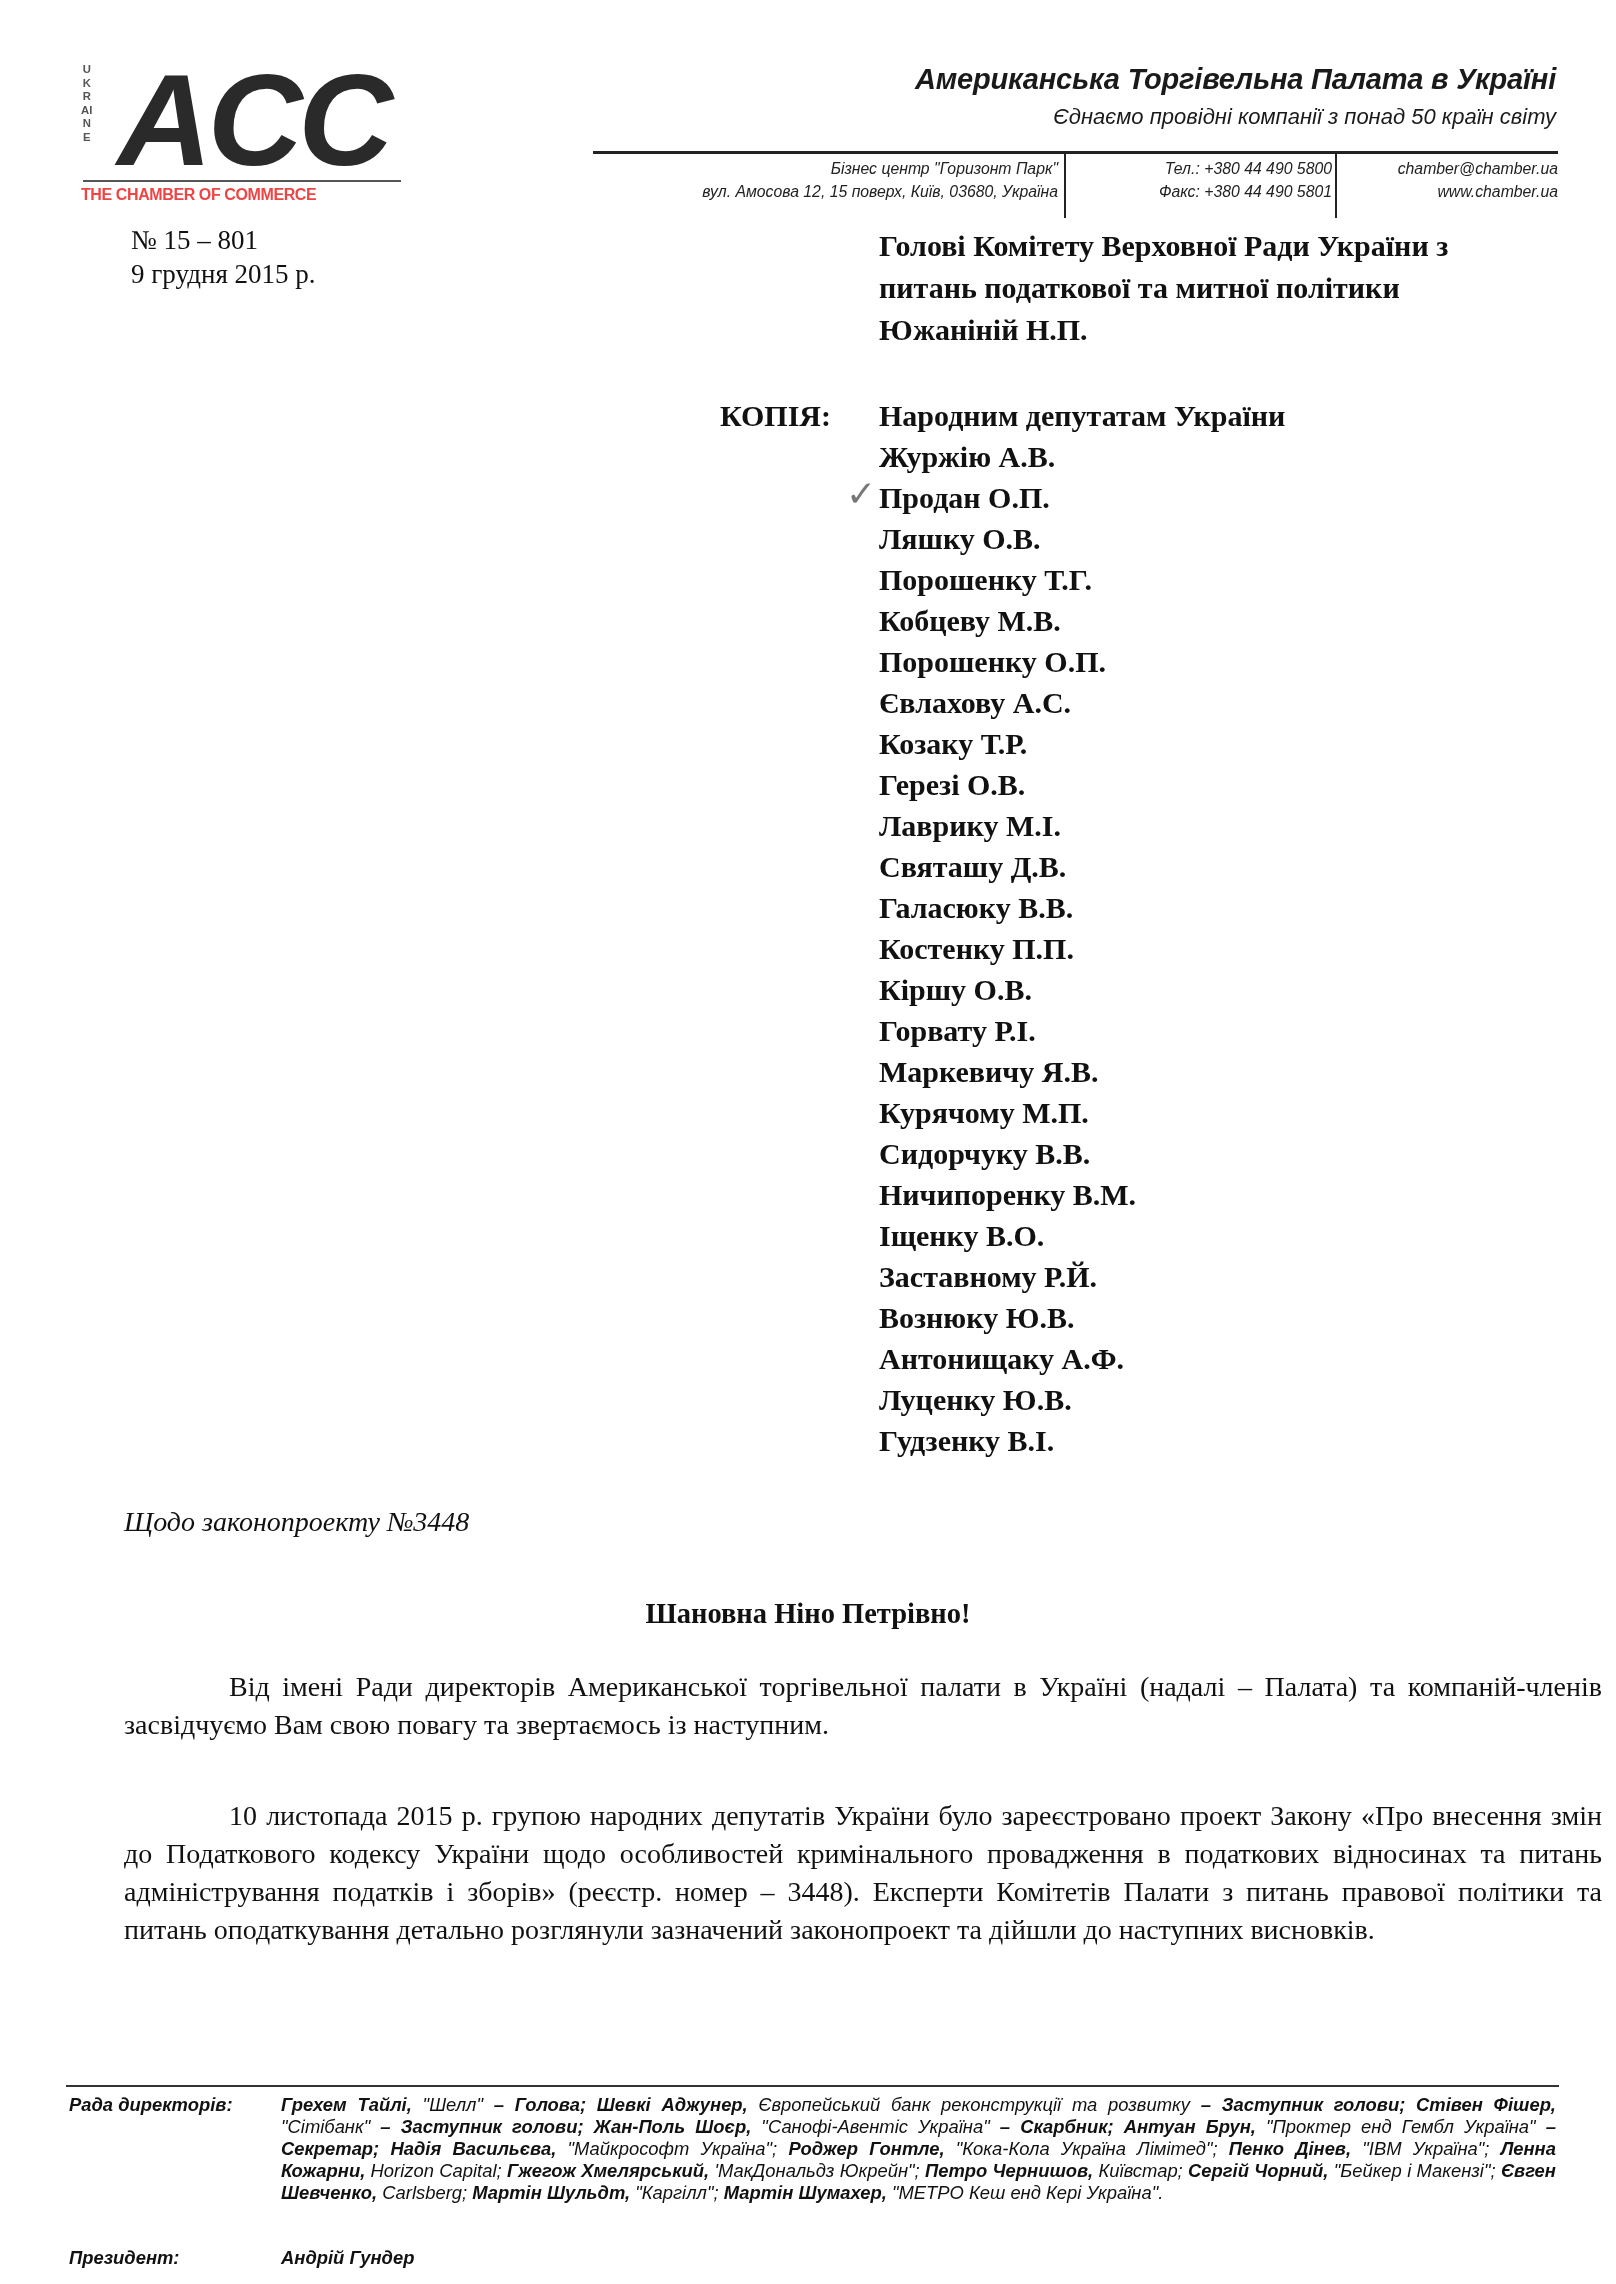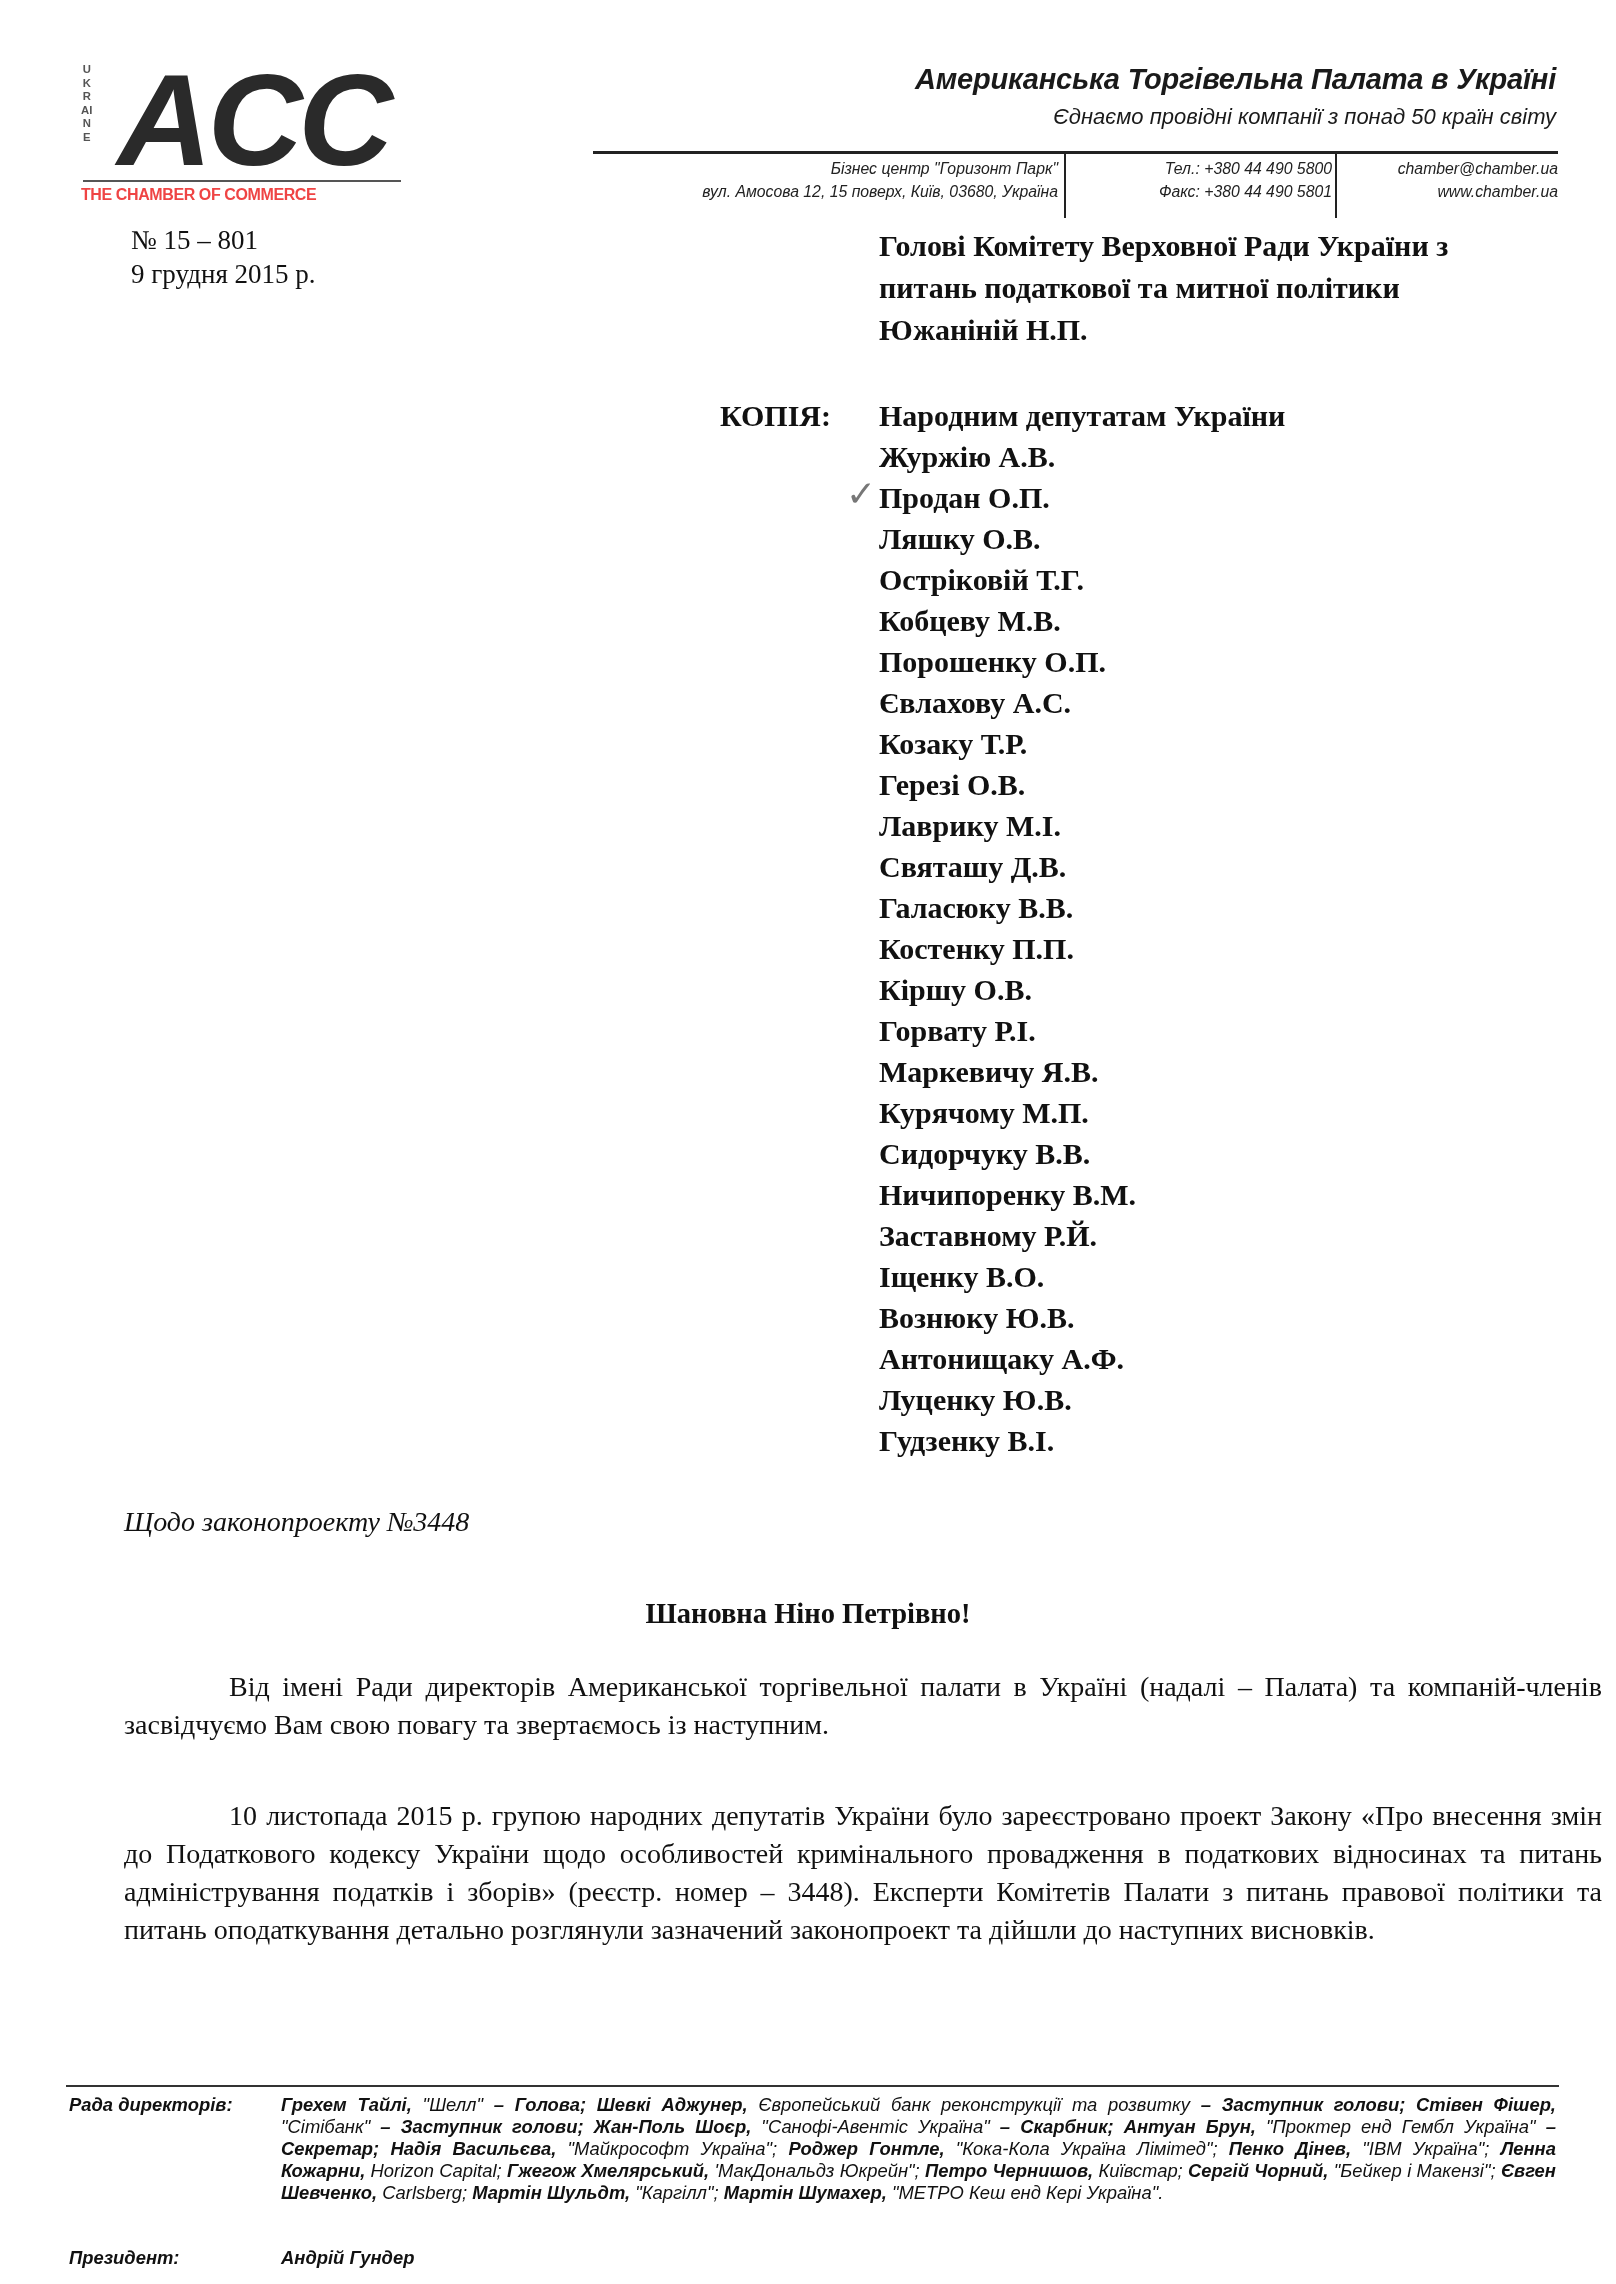--- a/index.html
+++ b/index.html
@@ -91,38 +91,38 @@
   <div>Южаніній Н.П.</div>
 </div>
 
 <div id="copy-label" class="abs serif">КОПІЯ:</div>
 <div id="checkmark" class="abs sans">✓</div>
 <ul id="copy-list" class="abs serif">
   <li>Народним депутатам України</li>
   <li>Журжію А.В.</li>
   <li>Продан О.П.</li>
   <li>Ляшку О.В.</li>
-  <li>Острiковій Т.Г.</li>
+  <li>Порошенку Т.Г.</li>
   <li>Кобцеву М.В.</li>
   <li>Порошенку О.П.</li>
   <li>Євлахову А.С.</li>
   <li>Козаку Т.Р.</li>
   <li>Герезі О.В.</li>
   <li>Лаврику М.І.</li>
   <li>Святашу Д.В.</li>
   <li>Галасюку В.В.</li>
   <li>Костенку П.П.</li>
   <li>Кіршу О.В.</li>
   <li>Горвату Р.І.</li>
   <li>Маркевичу Я.В.</li>
   <li>Курячому М.П.</li>
   <li>Сидорчуку В.В.</li>
   <li>Ничипоренку В.М.</li>
+  <li>Іщенку В.О.</li>
   <li>Заставному Р.Й.</li>
-  <li>Іщенку В.О.</li>
   <li>Вознюку Ю.В.</li>
   <li>Антонищаку А.Ф.</li>
   <li>Луценку Ю.В.</li>
   <li>Гудзенку В.І.</li>
 </ul>
 
 <div id="subject" class="abs serif">Щодо законопроекту №3448</div>
 <div id="greeting" class="abs serif">Шановна Ніно Петрівно!</div>
 <p id="para-1" class="abs serif para">Від імені Ради директорів Американської торгівельної палати в Україні (надалі – Палата) та компаній-членів засвідчуємо Вам свою повагу та звертаємось із наступним.</p>
 <p id="para-2" class="abs serif para">10 листопада 2015 р. групою народних депутатів України було зареєстровано проект Закону «Про внесення змін до Податкового кодексу України щодо особливостей кримінального провадження в податкових відносинах та питань адміністрування податків і зборів» (реєстр. номер – 3448). Експерти Комітетів Палати з питань правової політики та питань оподаткування детально розглянули зазначений законопроект та дійшли до наступних висновків.</p>

